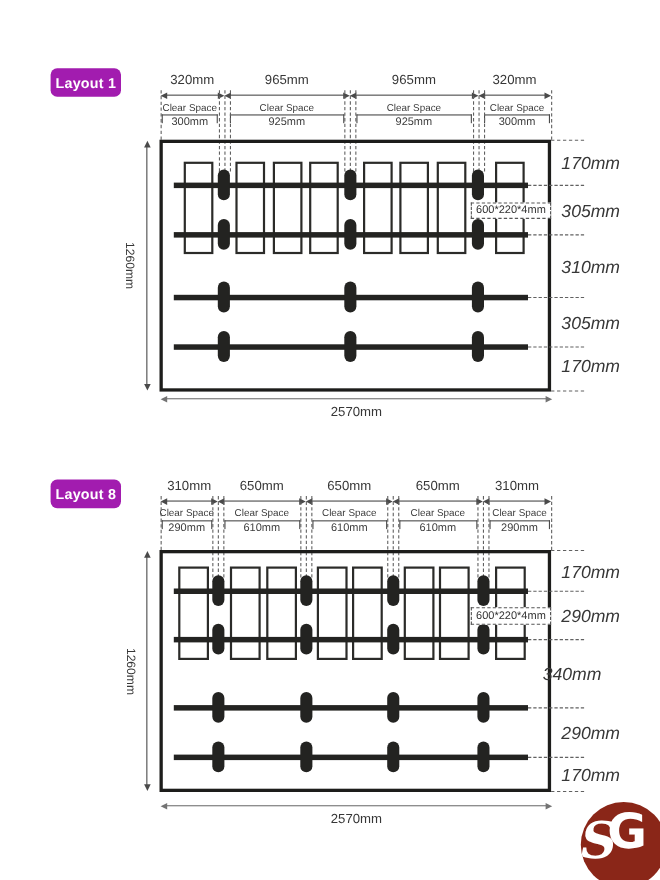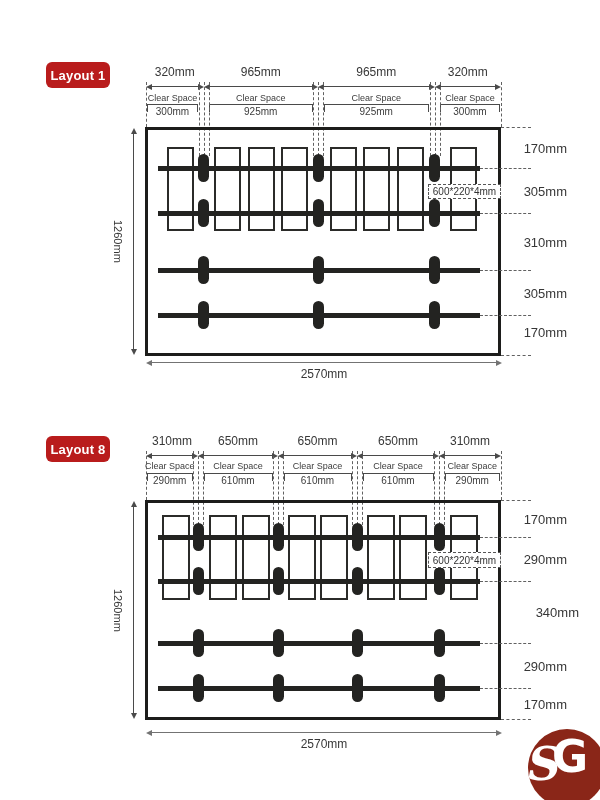--- a/index.html
+++ b/index.html
@@ -1,28 +1,28 @@
 <!DOCTYPE html>
 <html><head>
 <meta charset="utf-8">
 <style>
   html,body{margin:0;padding:0;background:#fff;}
   .canvas{position:relative;width:600px;height:800px;background:#ffffff;overflow:hidden;
           font-family:"Liberation Sans",sans-serif;color:#3a3a3a;}
   .abs{position:absolute;box-sizing:border-box;}
-  .badge{background:#b91c1c;color:#ffffff;border-radius:6px;font-weight:bold;font-size:13px;
+  .badge{background:#a21caf;color:#ffffff;border-radius:6px;font-weight:bold;font-size:13px;
          display:flex;align-items:center;justify-content:center;letter-spacing:.2px;}
   .rect{border:3px solid #1d1d1b;background:transparent;}
   .panel{border:2px solid #2b2b29;background:transparent;}
   .rail{background:#232321;height:5px;}
   .foot{background:#232321;width:11px;height:28px;border-radius:6px;}
   .dim-text{font-size:12px;text-align:center;white-space:nowrap;color:#373737;}
   .cs-label{font-size:9px;text-align:center;white-space:nowrap;color:#3c3c3c;}
   .cs-value{font-size:10px;text-align:center;white-space:nowrap;color:#3c3c3c;}
-  .right-label{font-size:13px;text-align:right;white-space:nowrap;color:#373737;}
+  .right-label{font-size:16px;text-align:center;white-space:nowrap;color:#373737;font-style:italic;}
   .hline{height:1px;background:#4a4a4a;}
   .vline{width:1px;background:#4a4a4a;}
   .dashv{width:0;border-left:1px dashed #616161;}
   .dashh{height:0;border-top:1px dashed #616161;}
   .bracket{border-top:1.5px solid #4a4a4a;border-left:1.5px solid #4a4a4a;border-right:1.5px solid #4a4a4a;height:8px;}
   .ah{width:0;height:0;}
   .label-box{border:1px dashed #565656;background:#ffffff;font-size:10px;color:#333;
              display:flex;align-items:center;justify-content:center;white-space:nowrap;}
   .vtext{writing-mode:vertical-rl;font-size:11px;color:#373737;text-align:center;white-space:nowrap;}
   .logo{border-radius:50%;background:#8A2618;color:#fff;overflow:hidden;}
@@ -205,21 +205,21 @@
     <div class="abs foot" style="left: 272.5px; top: 629px;"></div>
     <div class="abs foot" style="left: 351.5px; top: 629px;"></div>
     <div class="abs foot" style="left: 433.5px; top: 629px;"></div>
     <div class="abs foot" style="left: 192.5px; top: 674px;"></div>
     <div class="abs foot" style="left: 272.5px; top: 674px;"></div>
     <div class="abs foot" style="left: 351.5px; top: 674px;"></div>
     <div class="abs foot" style="left: 433.5px; top: 674px;"></div>
     <div class="abs label-box" style="left: 428px; top: 552px; width: 73px; height: 16px;">600*220*4mm</div>
     <div class="abs right-label" style="left: 507px; top: 511.5px; width: 60px;">170mm</div>
     <div class="abs right-label" style="left: 507px; top: 552px; width: 60px;">290mm</div>
-    <div class="abs right-label" style="left: 519px; top: 605px; width: 60px;">340mm</div>
+    <div class="abs right-label" style="left: 490px; top: 605px; width: 60px;">340mm</div>
     <div class="abs right-label" style="left: 507px; top: 658.5px; width: 60px;">290mm</div>
     <div class="abs right-label" style="left: 507px; top: 696.5px; width: 60px;">170mm</div>
     <div class="abs vline" style="left: 133px; top: 506px; height: 208px; background: rgb(74, 74, 74);"></div>
     <div class="abs ah" style="left: 130.5px; top: 501px; border-left: 3px solid transparent; border-right: 3px solid transparent; border-bottom: 6px solid rgb(74, 74, 74);"></div>
     <div class="abs ah" style="left: 130.5px; top: 713px; border-left: 3px solid transparent; border-right: 3px solid transparent; border-top: 6px solid rgb(74, 74, 74);"></div>
     <div class="abs vtext" style="left: 112px; top: 570px; height: 80px;">1260mm</div>
     <div class="abs hline" style="left: 151px; top: 732px; width: 346px; background: rgb(115, 115, 115);"></div>
     <div class="abs ah" style="left: 146px; top: 729.5px; border-top: 3px solid transparent; border-bottom: 3px solid transparent; border-right: 6px solid rgb(115, 115, 115);"></div>
     <div class="abs ah" style="left: 496px; top: 729.5px; border-top: 3px solid transparent; border-bottom: 3px solid transparent; border-left: 6px solid rgb(115, 115, 115);"></div>
     <div class="abs dim-text" style="left: 279px; top: 737px; width: 90px;">2570mm</div>

